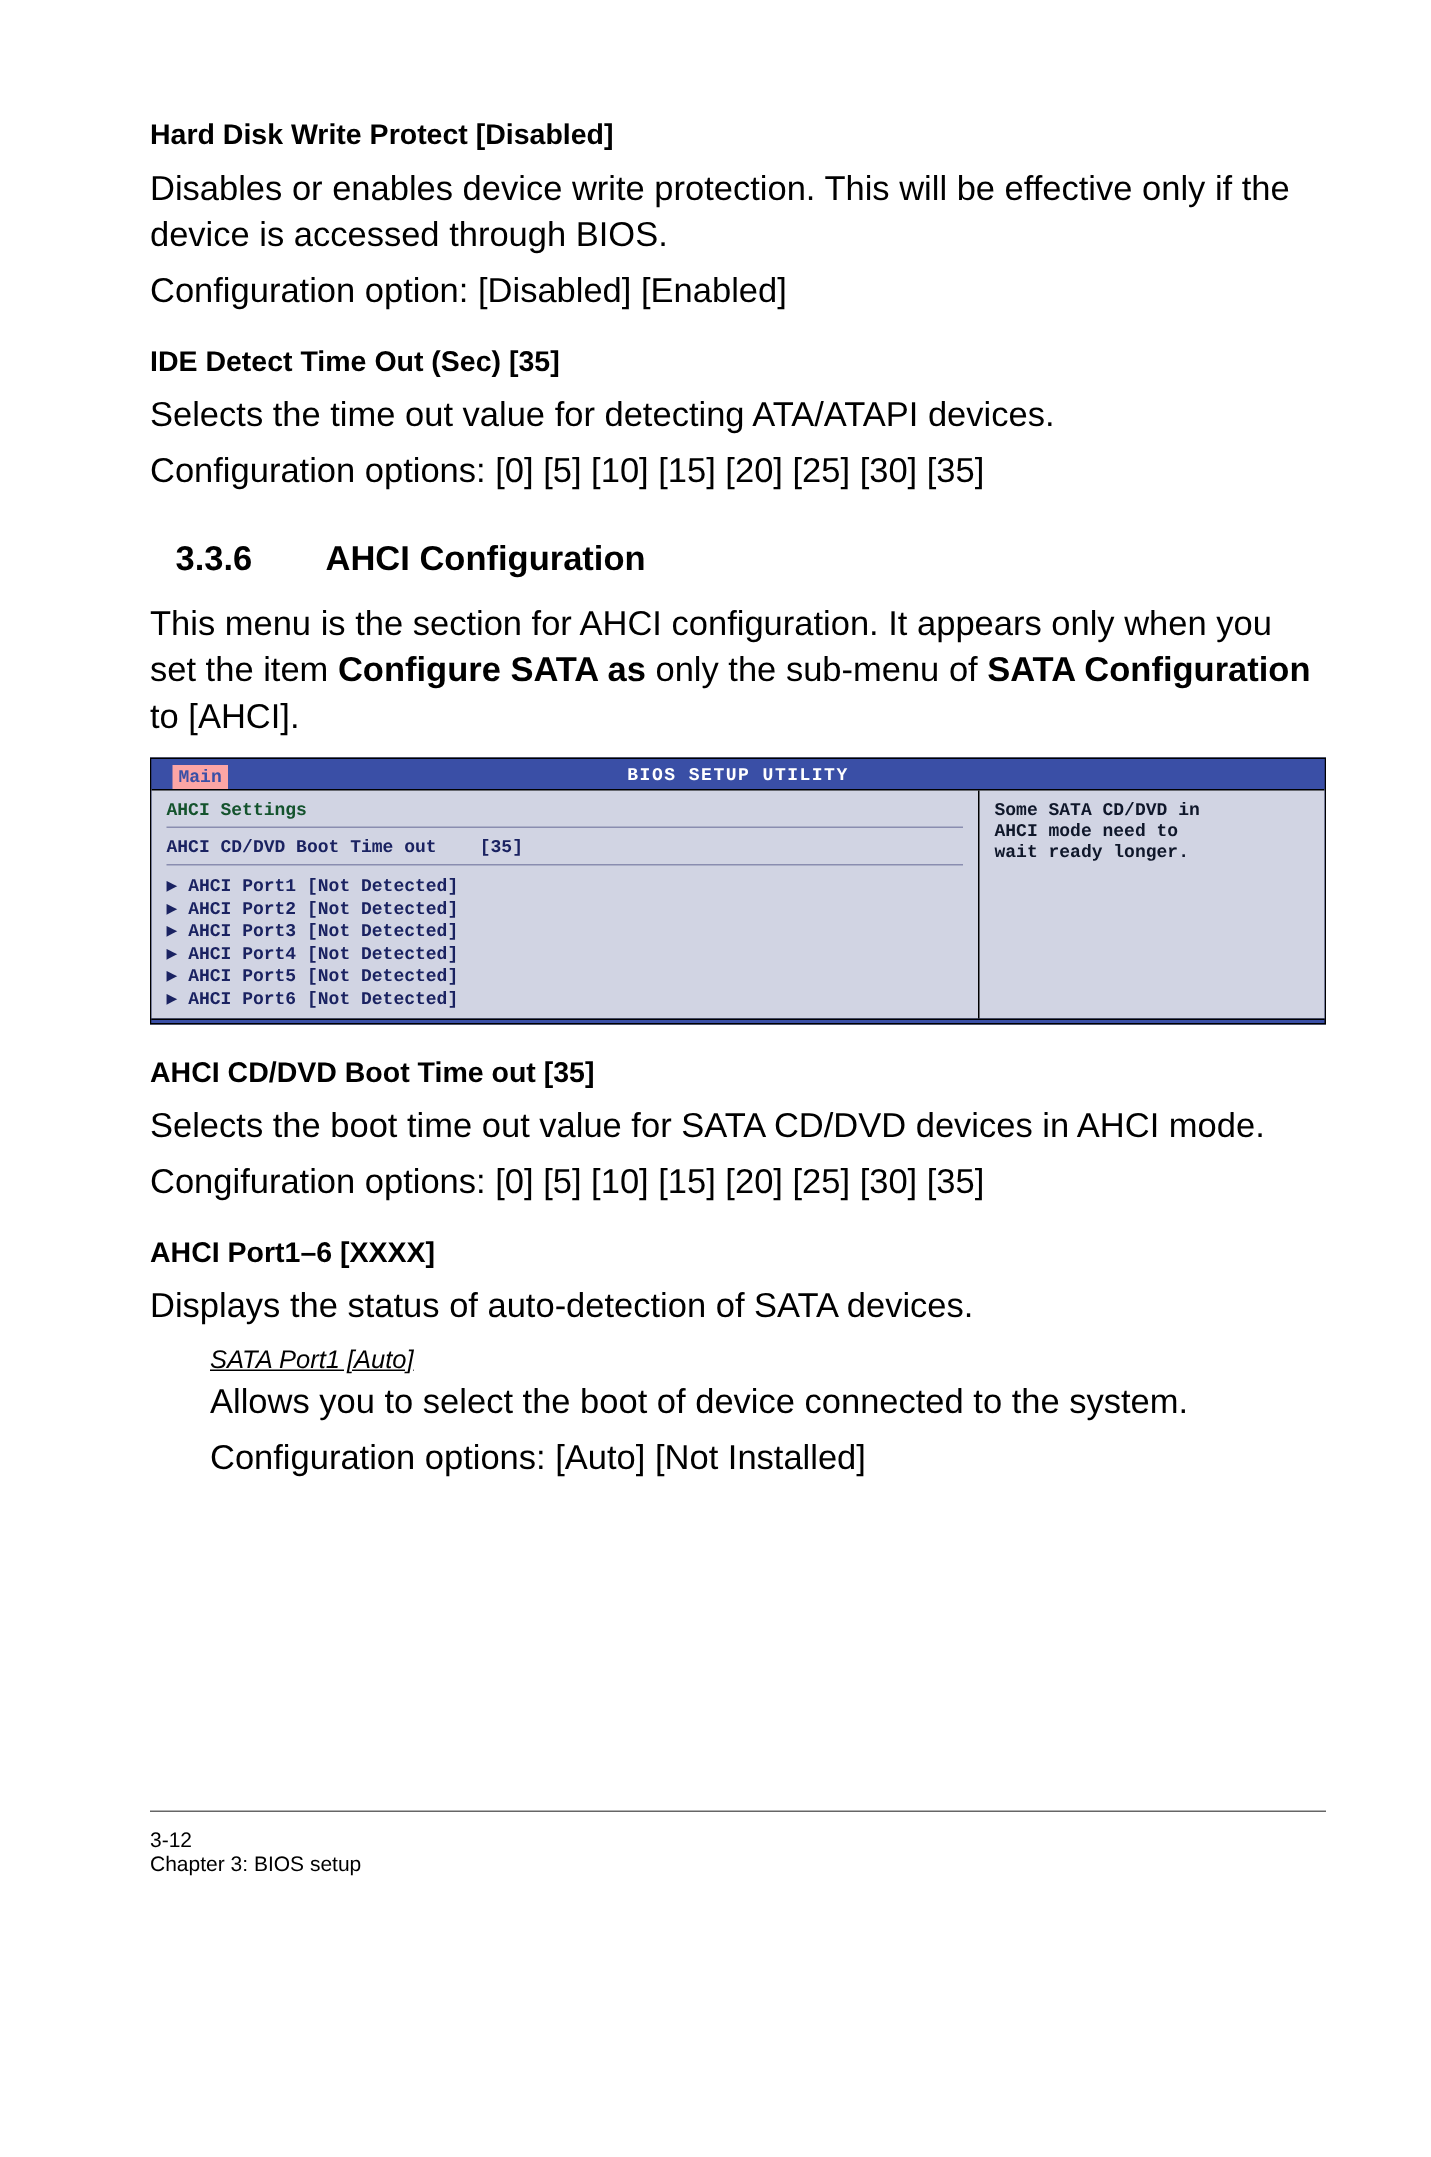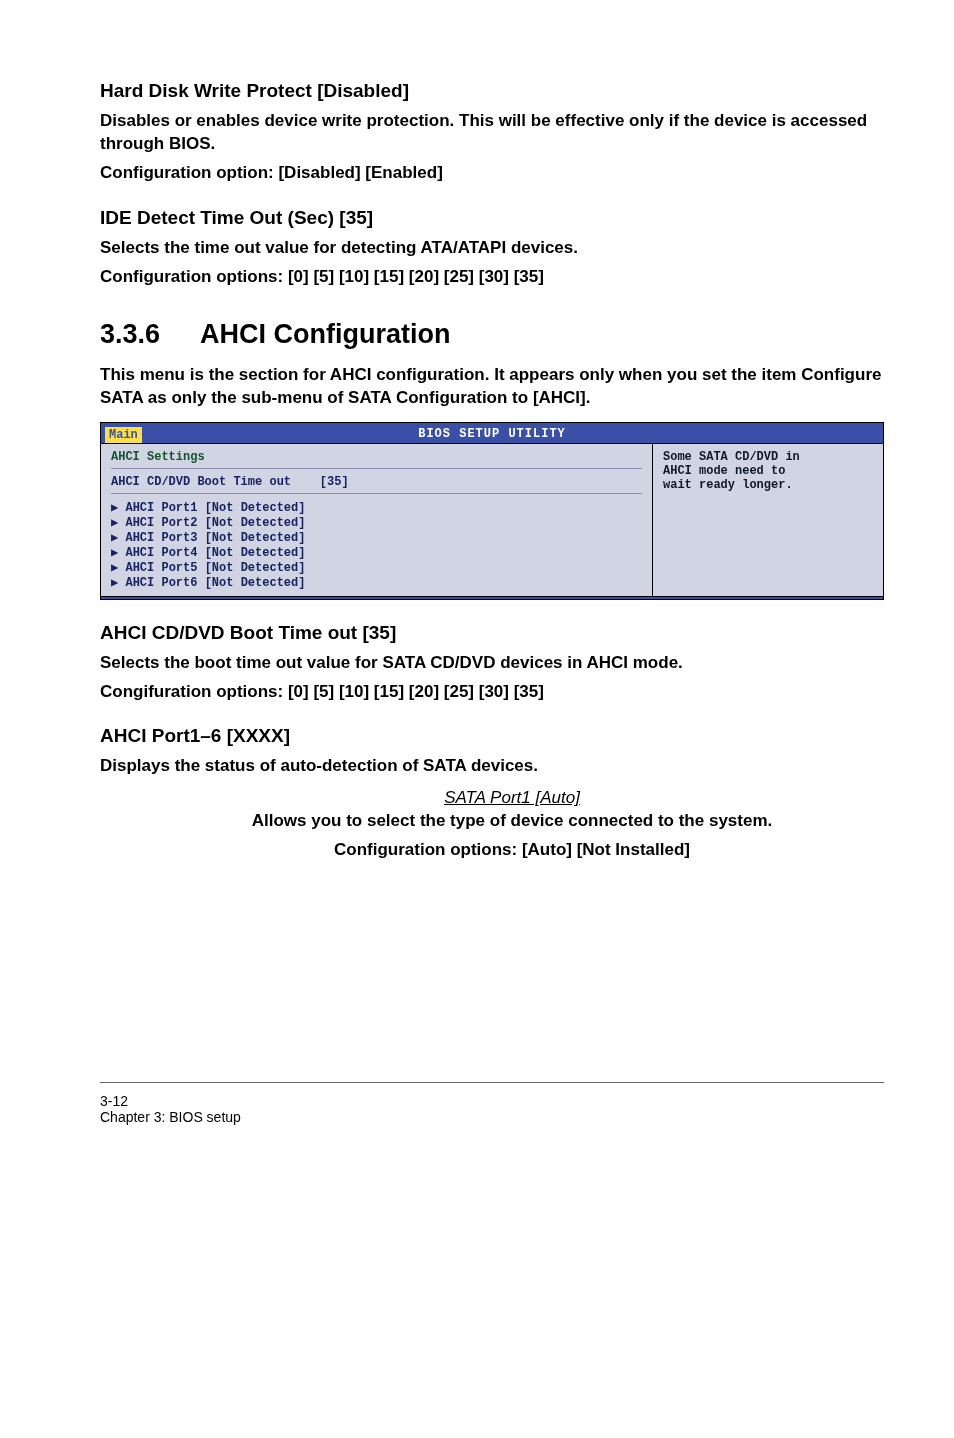--- a/index.html
+++ b/index.html
@@ -10,33 +10,32 @@
     margin: 0 auto;
     padding: 80px 70px 30px 100px;
     color: #000000;
   }
   h3.heading {
     font-size: 19px;
     font-weight: bold;
     margin-bottom: 8px;
   }
   h2.section-title {
-    font-size: 27px;
+    font-size: 23px;
     font-weight: bold;
-    margin: 30px 0 14px 0;
+    margin: 30px 0 14px 17px;
   }
   h2.section-title .secnum { display:inline-block; width: 100px; }
   p.body {
-    font-size: 17px;
+    font-size: 23px;
     line-height: 1.35;
     margin-bottom: 6px;
-    font-weight: bold;
   }
   .block { margin-bottom: 22px; }
-  .indent { margin-left: 40px; text-align: center; }
+  .indent { margin-left: 40px; }
   .indent-title {
     font-style: italic;
     text-decoration: underline;
     font-size: 17px;
     margin-bottom: 2px;
   }
   .bios-box {
     border: 1px solid #000;
     background: #3a4fa6;
     color: #ffffff;
@@ -50,23 +49,23 @@
   .bios-titlebar {
     background: #3a4fa6;
     color: #fff;
     text-align: center;
     padding: 4px 0 2px 0;
     position: relative;
   }
   .bios-titlebar .title { letter-spacing: 1px; }
   .bios-tab {
     position: absolute;
-    left: 4px;
+    left: 14px;
     bottom: 0;
-    background: #fde047;
+    background: #fca5a5;
     color: #3a4fa6;
     padding: 1px 4px;
     text-align: center;
   }
   .bios-body {
     display: flex;
     background: #d1d4e3;
     border-top: 1px solid #000;
   }
   .bios-left {
@@ -167,21 +166,21 @@
   <p class="body">Selects the boot time out value for SATA CD/DVD devices in AHCI mode.</p>
   <p class="body">Congifuration options: [0] [5] [10] [15] [20] [25] [30] [35]</p>
 </div>
 
 <div class="block">
   <h3 class="heading">AHCI Port1–6 [XXXX]</h3>
   <p class="body">Displays the status of auto-detection of SATA devices.</p>
 
   <div class="indent block" style="margin-top:10px;">
     <div class="indent-title">SATA Port1 [Auto]</div>
-    <p class="body">Allows you to select the type of device connected to the system.</p>
+    <p class="body">Allows you to select the boot of device connected to the system.</p>
     <p class="body">Configuration options: [Auto] [Not Installed]</p>
   </div>
 
 </div>
 
 <div class="footer">
   <span>3-12</span>
   <span>Chapter 3: BIOS setup</span>
 </div>
 

